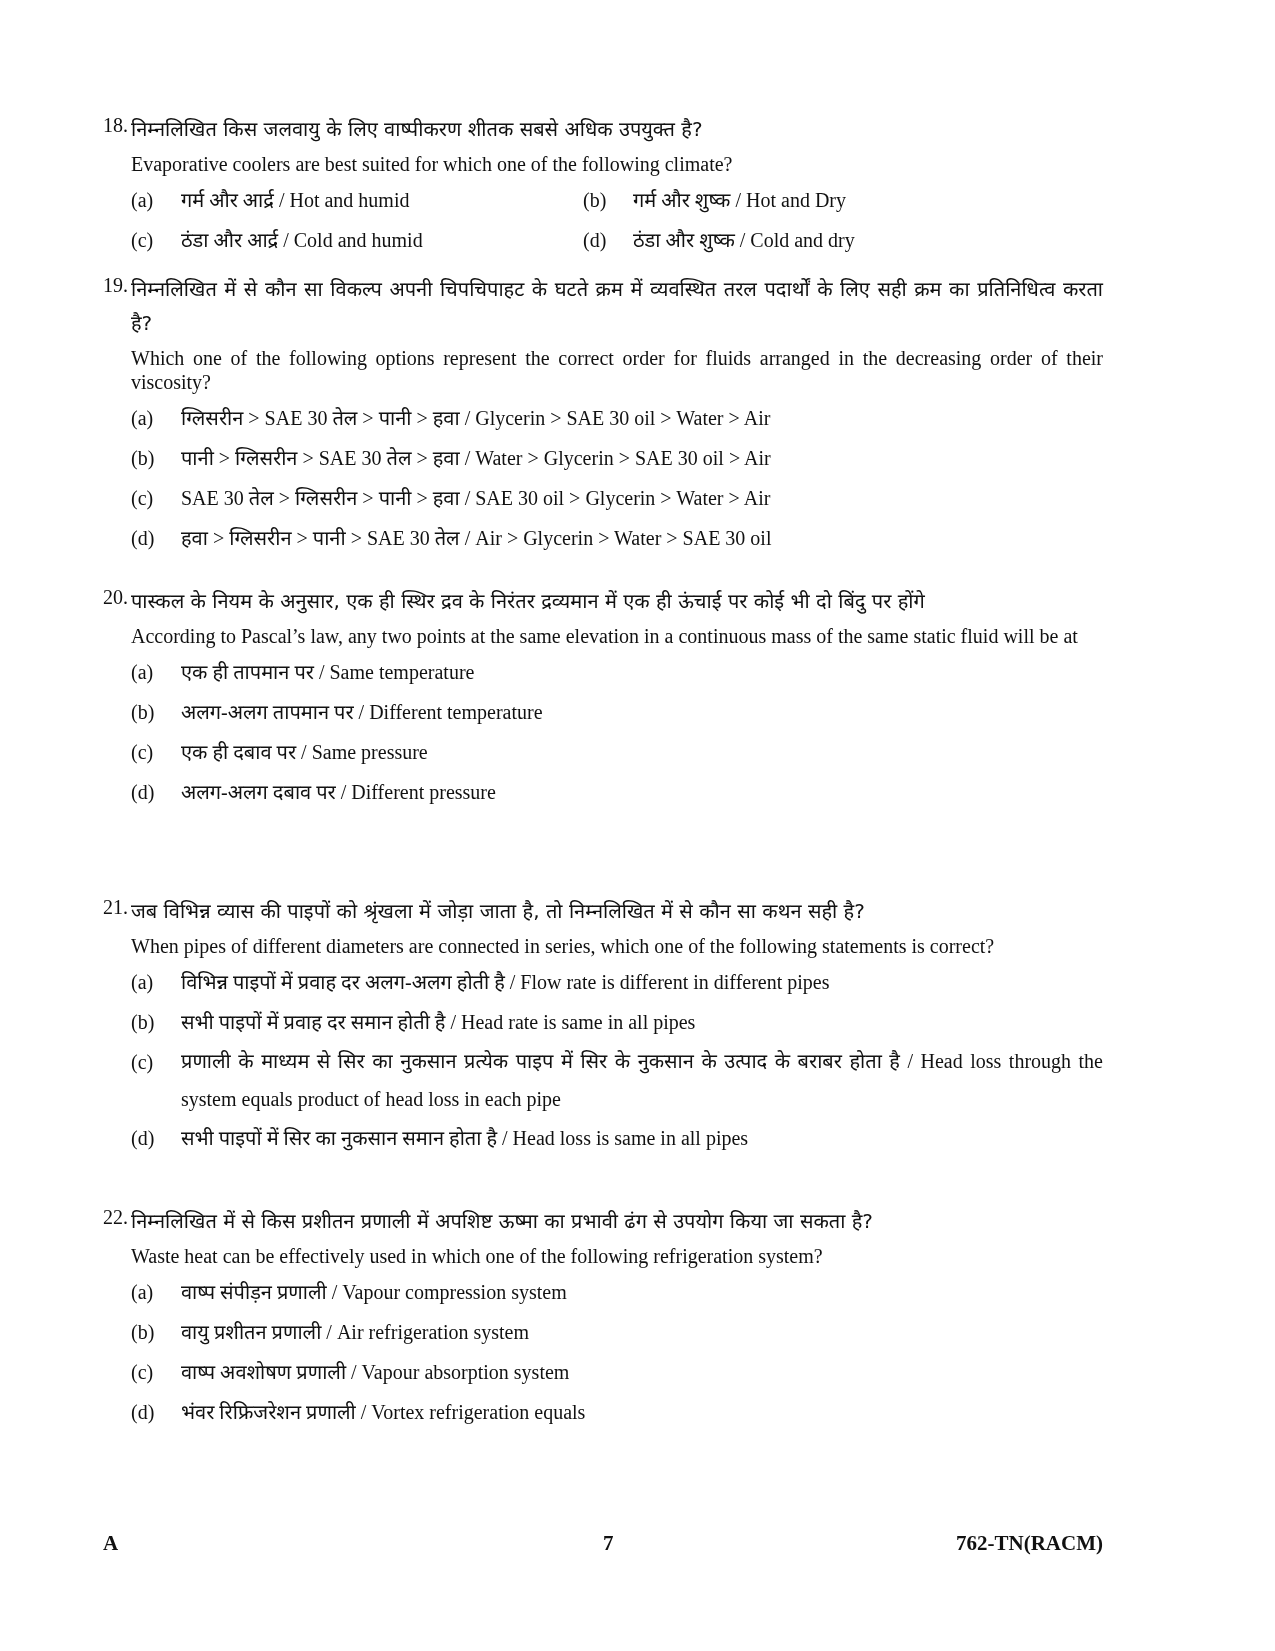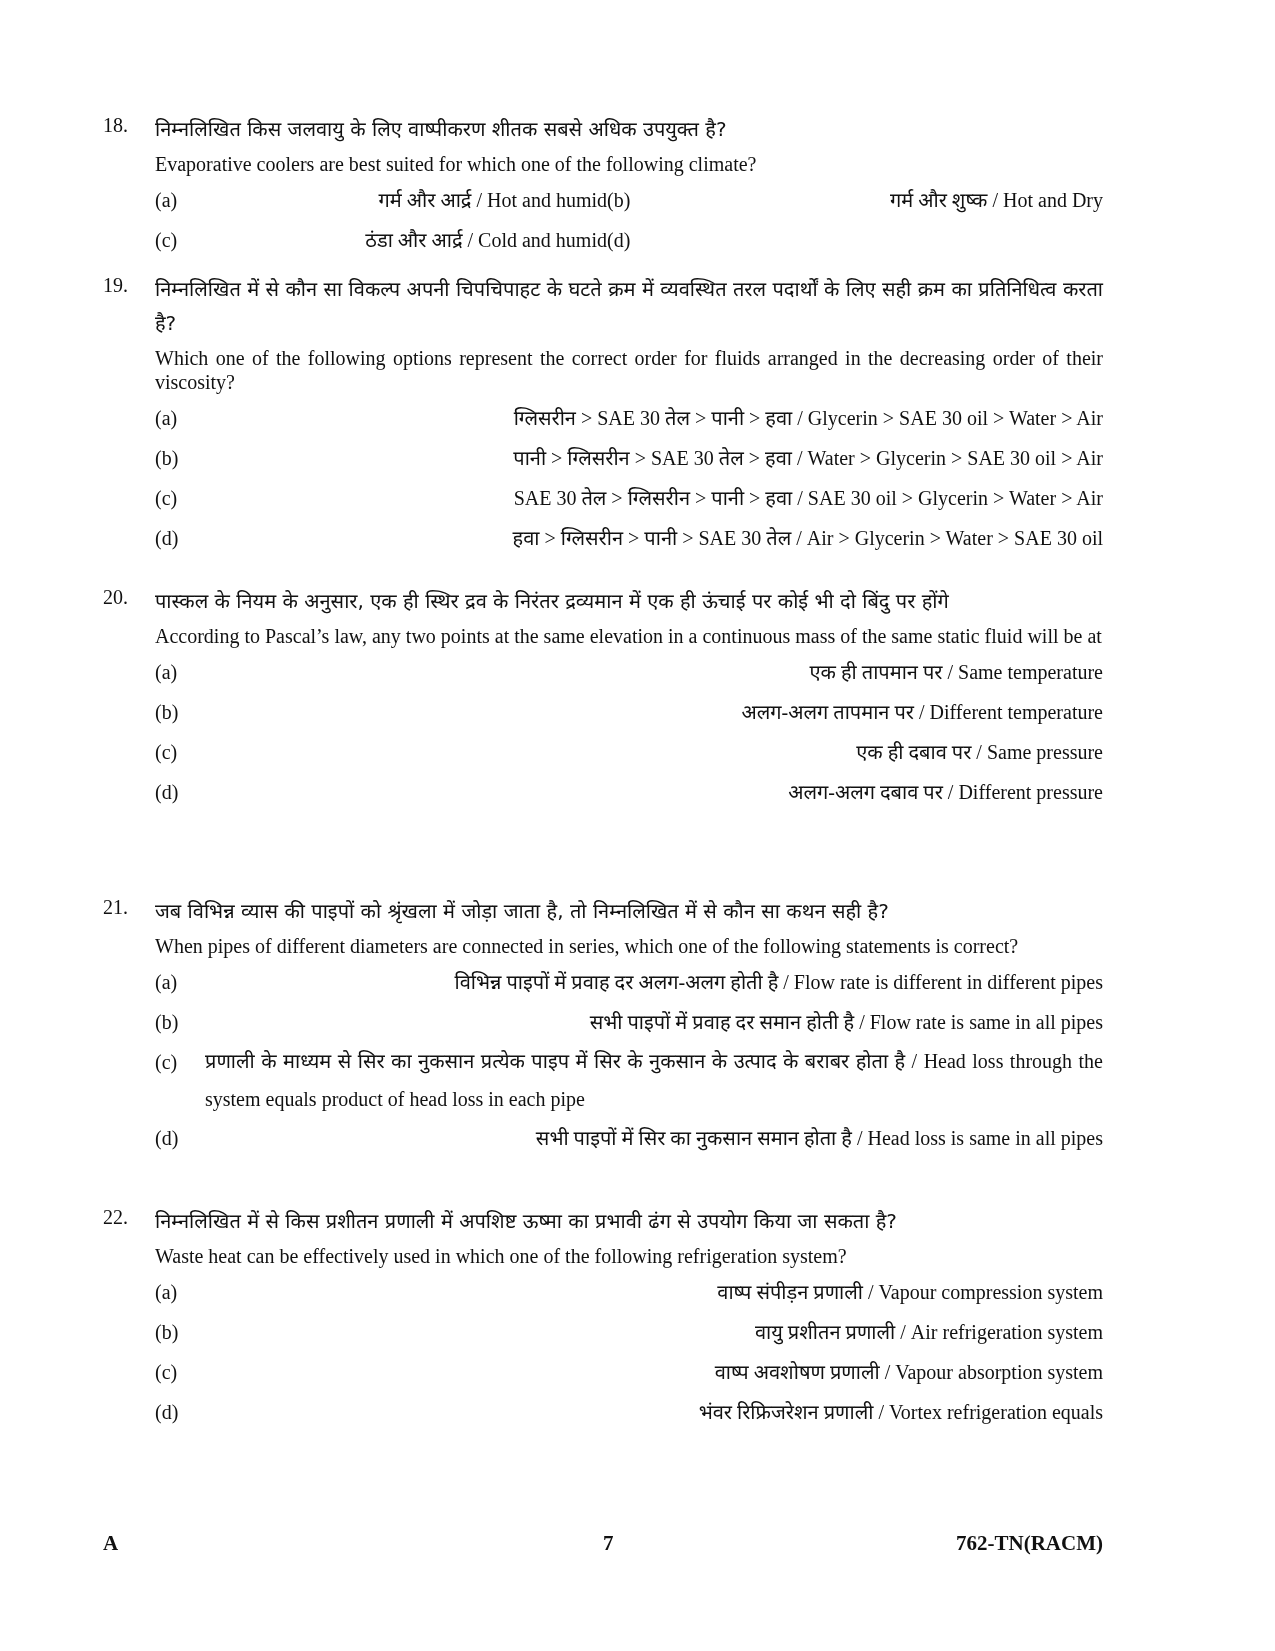--- a/index.html
+++ b/index.html
@@ -4,27 +4,27 @@
 <style>
   html, body { margin: 0; padding: 0; background: #ffffff; }
   body {
     width: 1275px; height: 1651px; position: relative; overflow: hidden;
     font-family: "DejaVu Serif", "Liberation Serif", serif;
     color: #111;
   }
   .page { position: absolute; left: 0; top: 8px; width: 1109px; height: 1651px; }
   .q { position: absolute; left: 103px; width: 1000px; }
   .qnum { position: absolute; left: 0; top: 0; font-size: 20px; font-family: "Liberation Serif", serif; }
-  .qbody { margin-left: 52px; }
+  .qbody { margin-left: 28px; }
   .hi { font-size: 20px; line-height: 34px; font-family: "DejaVu Sans", sans-serif; letter-spacing: 0px; text-align: justify; }
   .en { font-size: 20px; line-height: 24px; margin-top: 6px; font-family: "Liberation Serif", serif; text-align: justify; }
   .opts { margin-top: 4px; }
   .opt { display: flex; font-size: 20px; line-height: 40px; font-family: "Liberation Serif", serif; }
   .opt .lbl { width: 50px; flex: none; }
-  .opt .txt { flex: 1; text-align: right; }
+  .opt .txt { flex: 1; }
   .opt .txt.wrap { line-height: 38px; text-align: justify; }
   .grid2 { display: grid; grid-template-columns: 452px 1fr; }
   .footer { position: absolute; top: 1523px; left: 103px; width: 1000px; font-family: "Liberation Serif", serif; font-weight: bold; font-size: 21px; }
   .footer .l { position: absolute; left: 0; }
   .footer .c { position: absolute; left: 500px; }
   .footer .r { position: absolute; right: 0; margin-left: 43px; }
 </style>
 </head>
 <body>
 
@@ -43,20 +43,21 @@
         <div class="opt">
           <span class="lbl">(b)</span>
           <span class="txt">गर्म और शुष्क / Hot and Dry</span>
         </div>
         <div class="opt">
           <span class="lbl">(c)</span>
           <span class="txt">ठंडा और आर्द्र / Cold and humid</span>
         </div>
         <div class="opt">
           <span class="lbl">(d)</span>
+          <span class="txt">ठंडा और शुष्क / Cold and dry</span>
         </div>
       </div>
     </div>
   </div>
 
   <div class="q" style="top:264px;">
     <div class="qnum" style="top:2px;">19.</div>
     <div class="qbody">
       <div class="hi">निम्नलिखित में से कौन सा विकल्प अपनी चिपचिपाहट के घटते क्रम में व्यवस्थित तरल पदार्थों के लिए सही क्रम का प्रतिनिधित्व करता है?</div>
       <div class="en">Which one of the following options represent the correct order for fluids arranged in the decreasing order of their viscosity?</div>
@@ -112,21 +113,21 @@
     <div class="qbody">
       <div class="hi">जब विभिन्न व्यास की पाइपों को श्रृंखला में जोड़ा जाता है, तो निम्नलिखित में से कौन सा कथन सही है?</div>
       <div class="en">When pipes of different diameters are connected in series, which one of the following statements is correct?</div>
       <div class="opts">
         <div class="opt">
           <span class="lbl">(a)</span>
           <span class="txt">विभिन्न पाइपों में प्रवाह दर अलग-अलग होती है / Flow rate is different in different pipes</span>
         </div>
         <div class="opt">
           <span class="lbl">(b)</span>
-          <span class="txt">सभी पाइपों में प्रवाह दर समान होती है / Flow rate is same in all pipes</span>
+          <span class="txt">सभी पाइपों में प्रवाह दर समान होती है / Head rate is same in all pipes</span>
         </div>
         <div class="opt">
           <span class="lbl">(c)</span>
           <span class="txt wrap">प्रणाली के माध्यम से सिर का नुकसान प्रत्येक पाइप में सिर के नुकसान के उत्पाद के बराबर होता है / Head loss through the system equals product of head loss in each pipe</span>
         </div>
         <div class="opt">
           <span class="lbl">(d)</span>
           <span class="txt">सभी पाइपों में सिर का नुकसान समान होता है / Head loss is same in all pipes</span>
         </div>
       </div>

